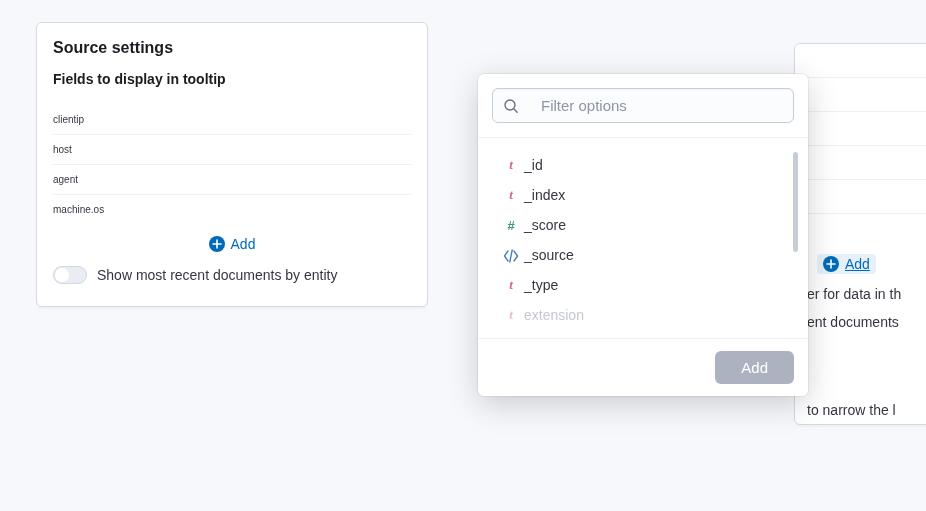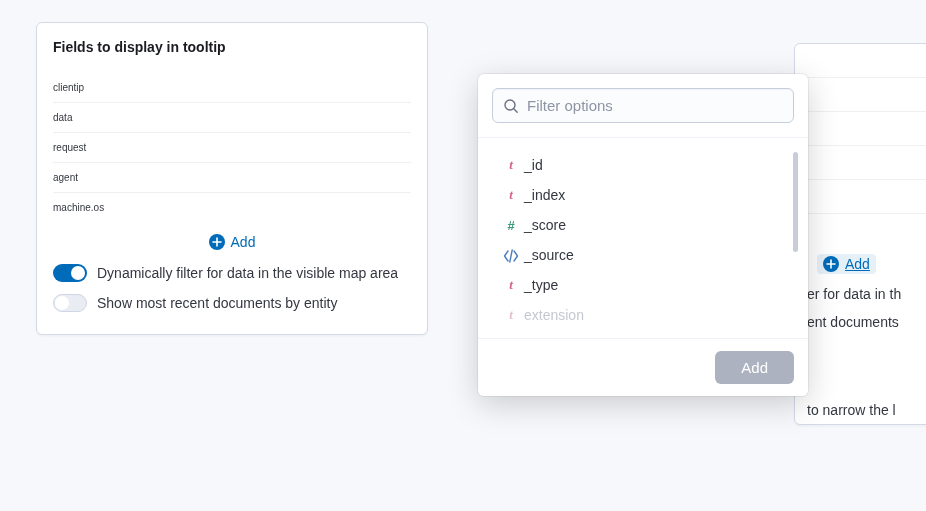--- a/index.html
+++ b/index.html
@@ -146,21 +146,21 @@
       box-shadow: 0 8px 32px rgba(0,0,0,0.18), 0 0 0 1px rgba(0,0,0,0.06);
       overflow: hidden;
     }
     .popover-header {
       padding: 14px;
       border-bottom: 1px solid #eef2f7;
     }
     .search-wrap {
       display: flex;
       align-items: flex-end;
-      gap: 8px;
+      gap: 22px;
       border: 1px solid #c6cddb;
       border-radius: 6px;
       padding: 8px 10px;
       background: #fbfcfd;
       box-shadow: 0 1px 1px rgba(0,0,0,.04) inset;
     }
     .search-wrap input {
       border: none;
       outline: none;
       flex: 1;
@@ -220,43 +220,37 @@
       padding: 8px 26px;
       font-size: 15px;
       cursor: not-allowed;
     }
     svg { display: inline-block; vertical-align: middle; }
   </style>
 </head>
 <body>
 
 <div class="panel-left">
+  <div class="panel-title">Source settings</div>
   <div class="subtitle">Fields to display in tooltip</div>
   <div class="field-list">
     <div class="field-row">clientip</div>
-    <div class="field-row">data</div>
-    <div class="field-row">request</div>
+    <div class="field-row">host</div>
     <div class="field-row">agent</div>
     <div class="field-row">machine.os</div>
   </div>
   <div class="add-btn-row">
     <button class="add-btn">
       <span class="plus-circle">
         <svg width="10" height="10" viewBox="0 0 10 10">
             <path d="M5 1v8M1 5h8" stroke="#fff" stroke-width="1.6" stroke-linecap="round"></path>
           </svg>
       </span>
       <span>Add</span>
     </button>
-  </div>
-  <div class="toggle-row">
-    <div class="toggle on">
-        <div class="toggle-knob"></div>
-      </div>
-    <span>Dynamically filter for data in the visible map area</span>
   </div>
   <div class="toggle-row">
     <div class="toggle off">
         <div class="toggle-knob"></div>
       </div>
     <span>Show most recent documents by entity</span>
   </div>
 </div>
 
 <div class="bg-panel">

